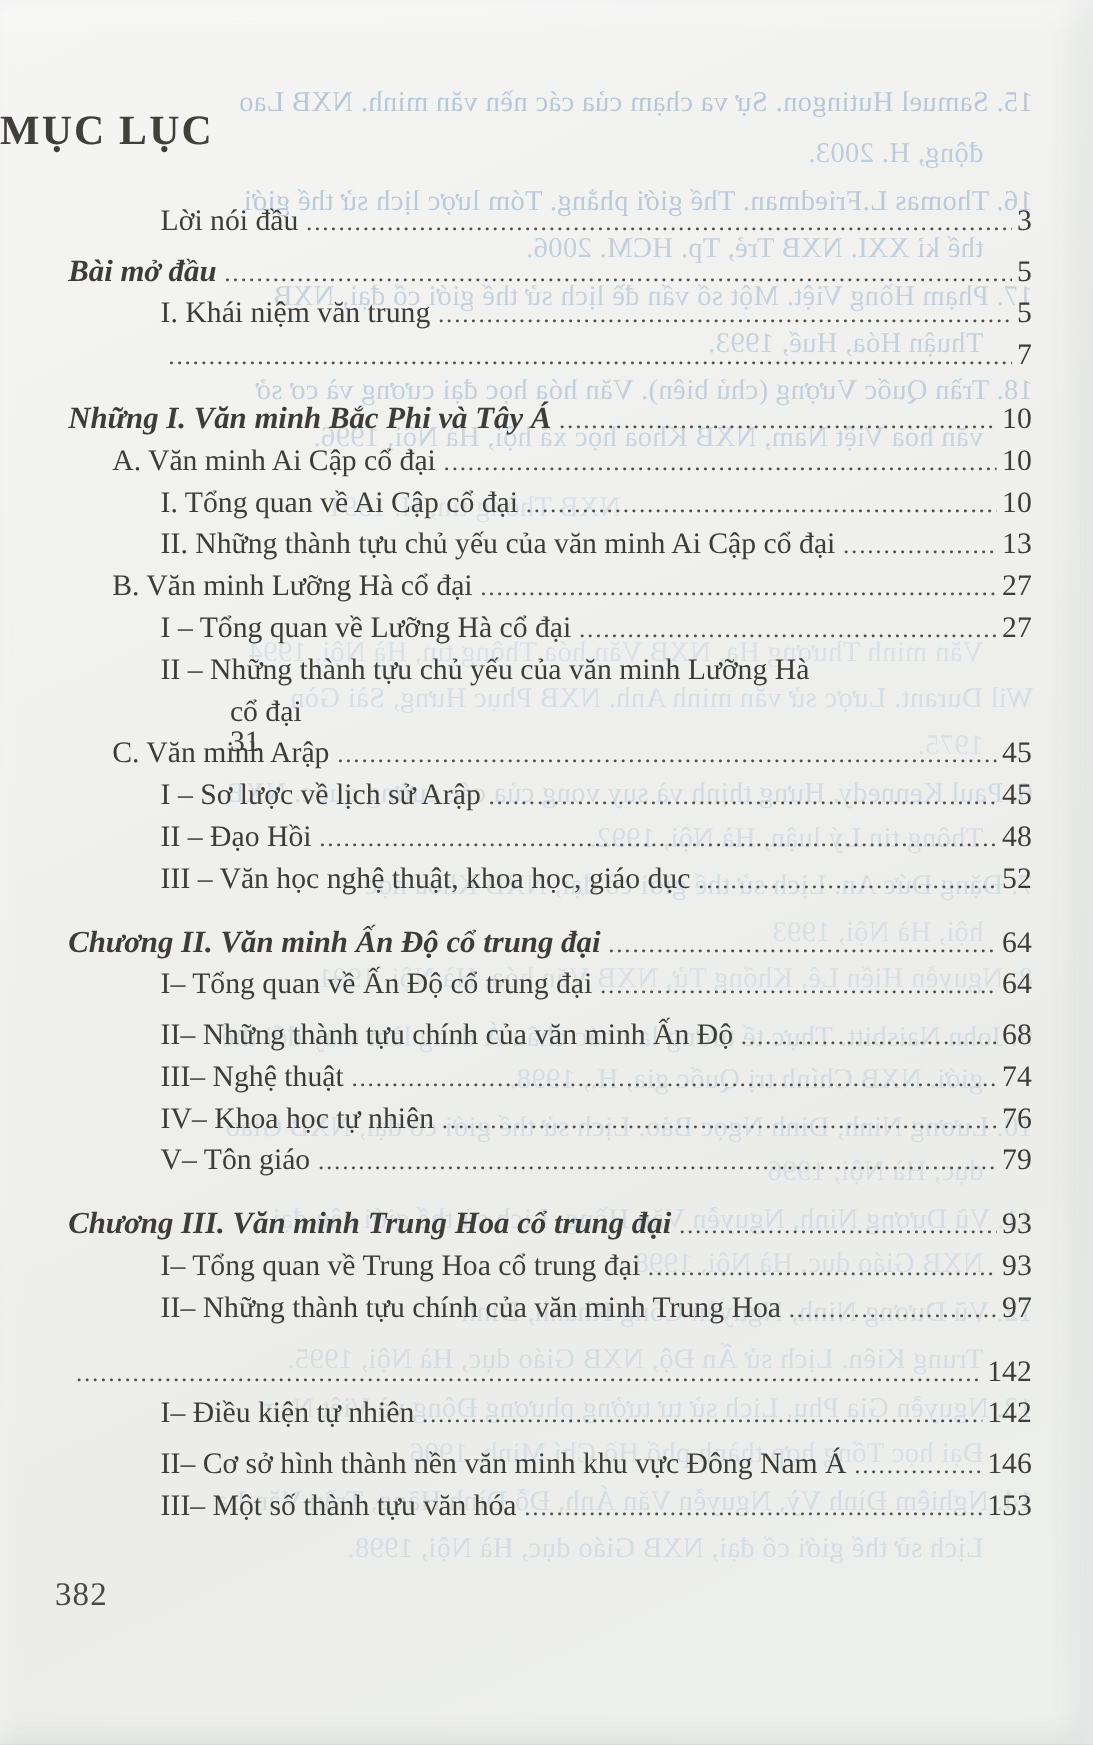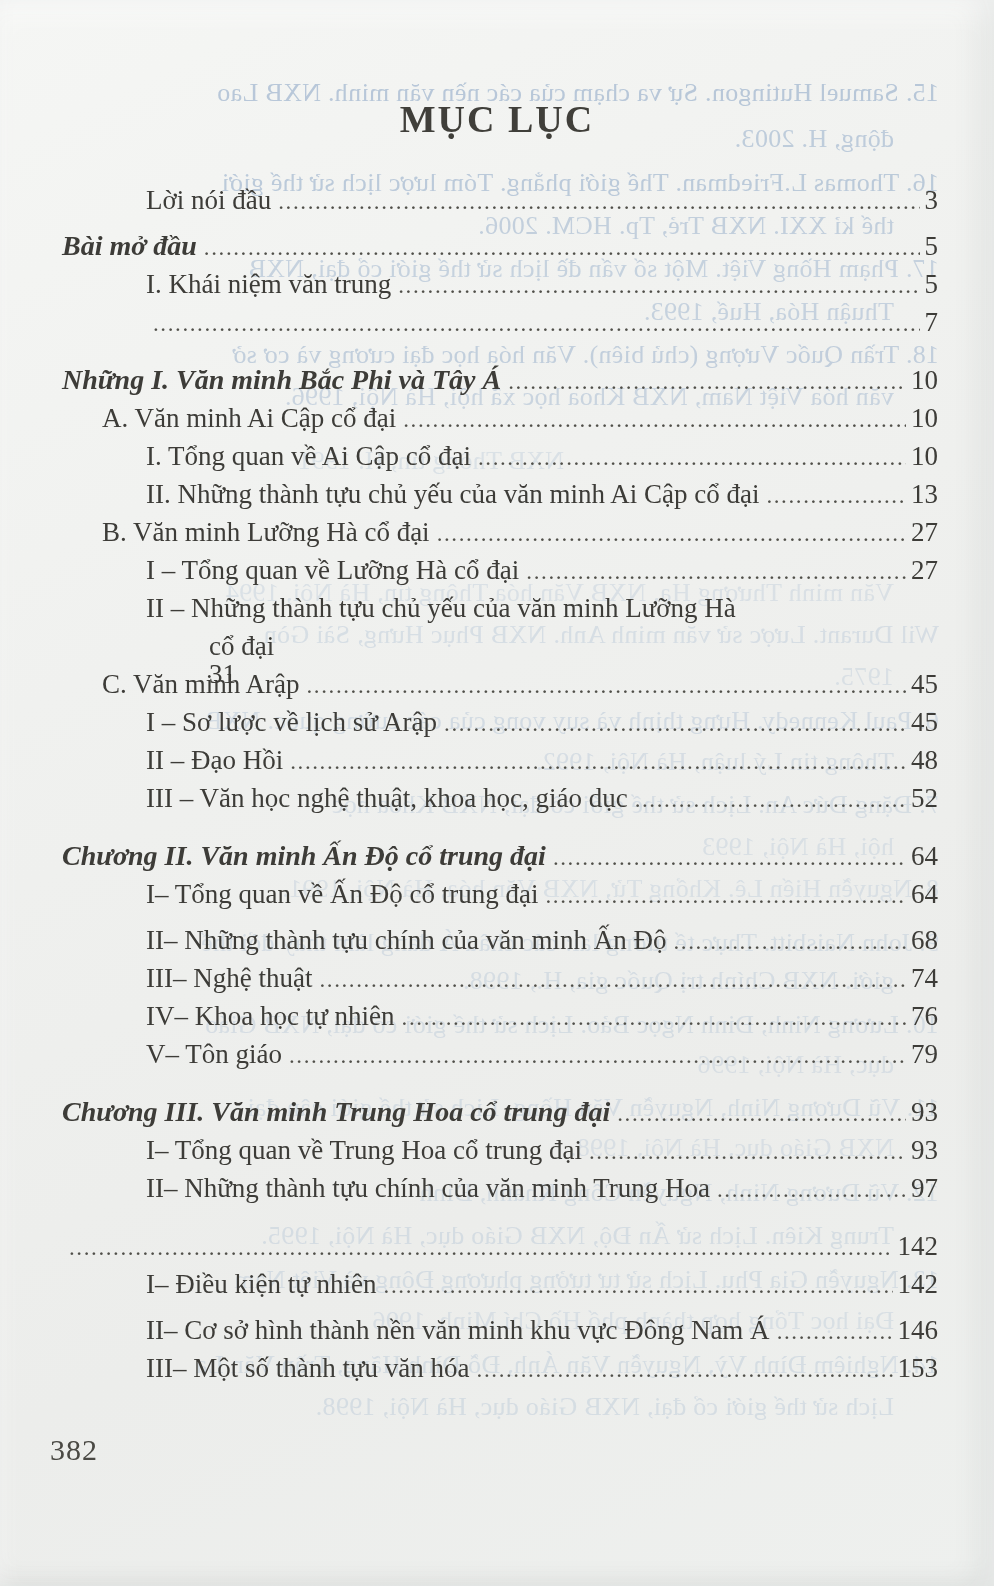--- a/index.html
+++ b/index.html
@@ -26,21 +26,20 @@
     font-size:26px;
     letter-spacing:0.3px;
     color:#a9bcd2;
   }
   .ghost-line.ind-0{left:55px;}
   .ghost-line.ind-1{left:100px;}
   .ghost-line.ind-2{left:430px;}
   
   .title{
     position:absolute;top:97px;left:0;width:100%;
-    text-align:center;
     font-size:38px;font-weight:bold;
     letter-spacing:2px;
     color:#403f3a;
   }
   .toc{
     position:absolute;left:62px;right:56px;top:186px;
   }
   .row{
     display:flex;align-items:baseline;
     font-size:27px;line-height:28px;height:28px;

